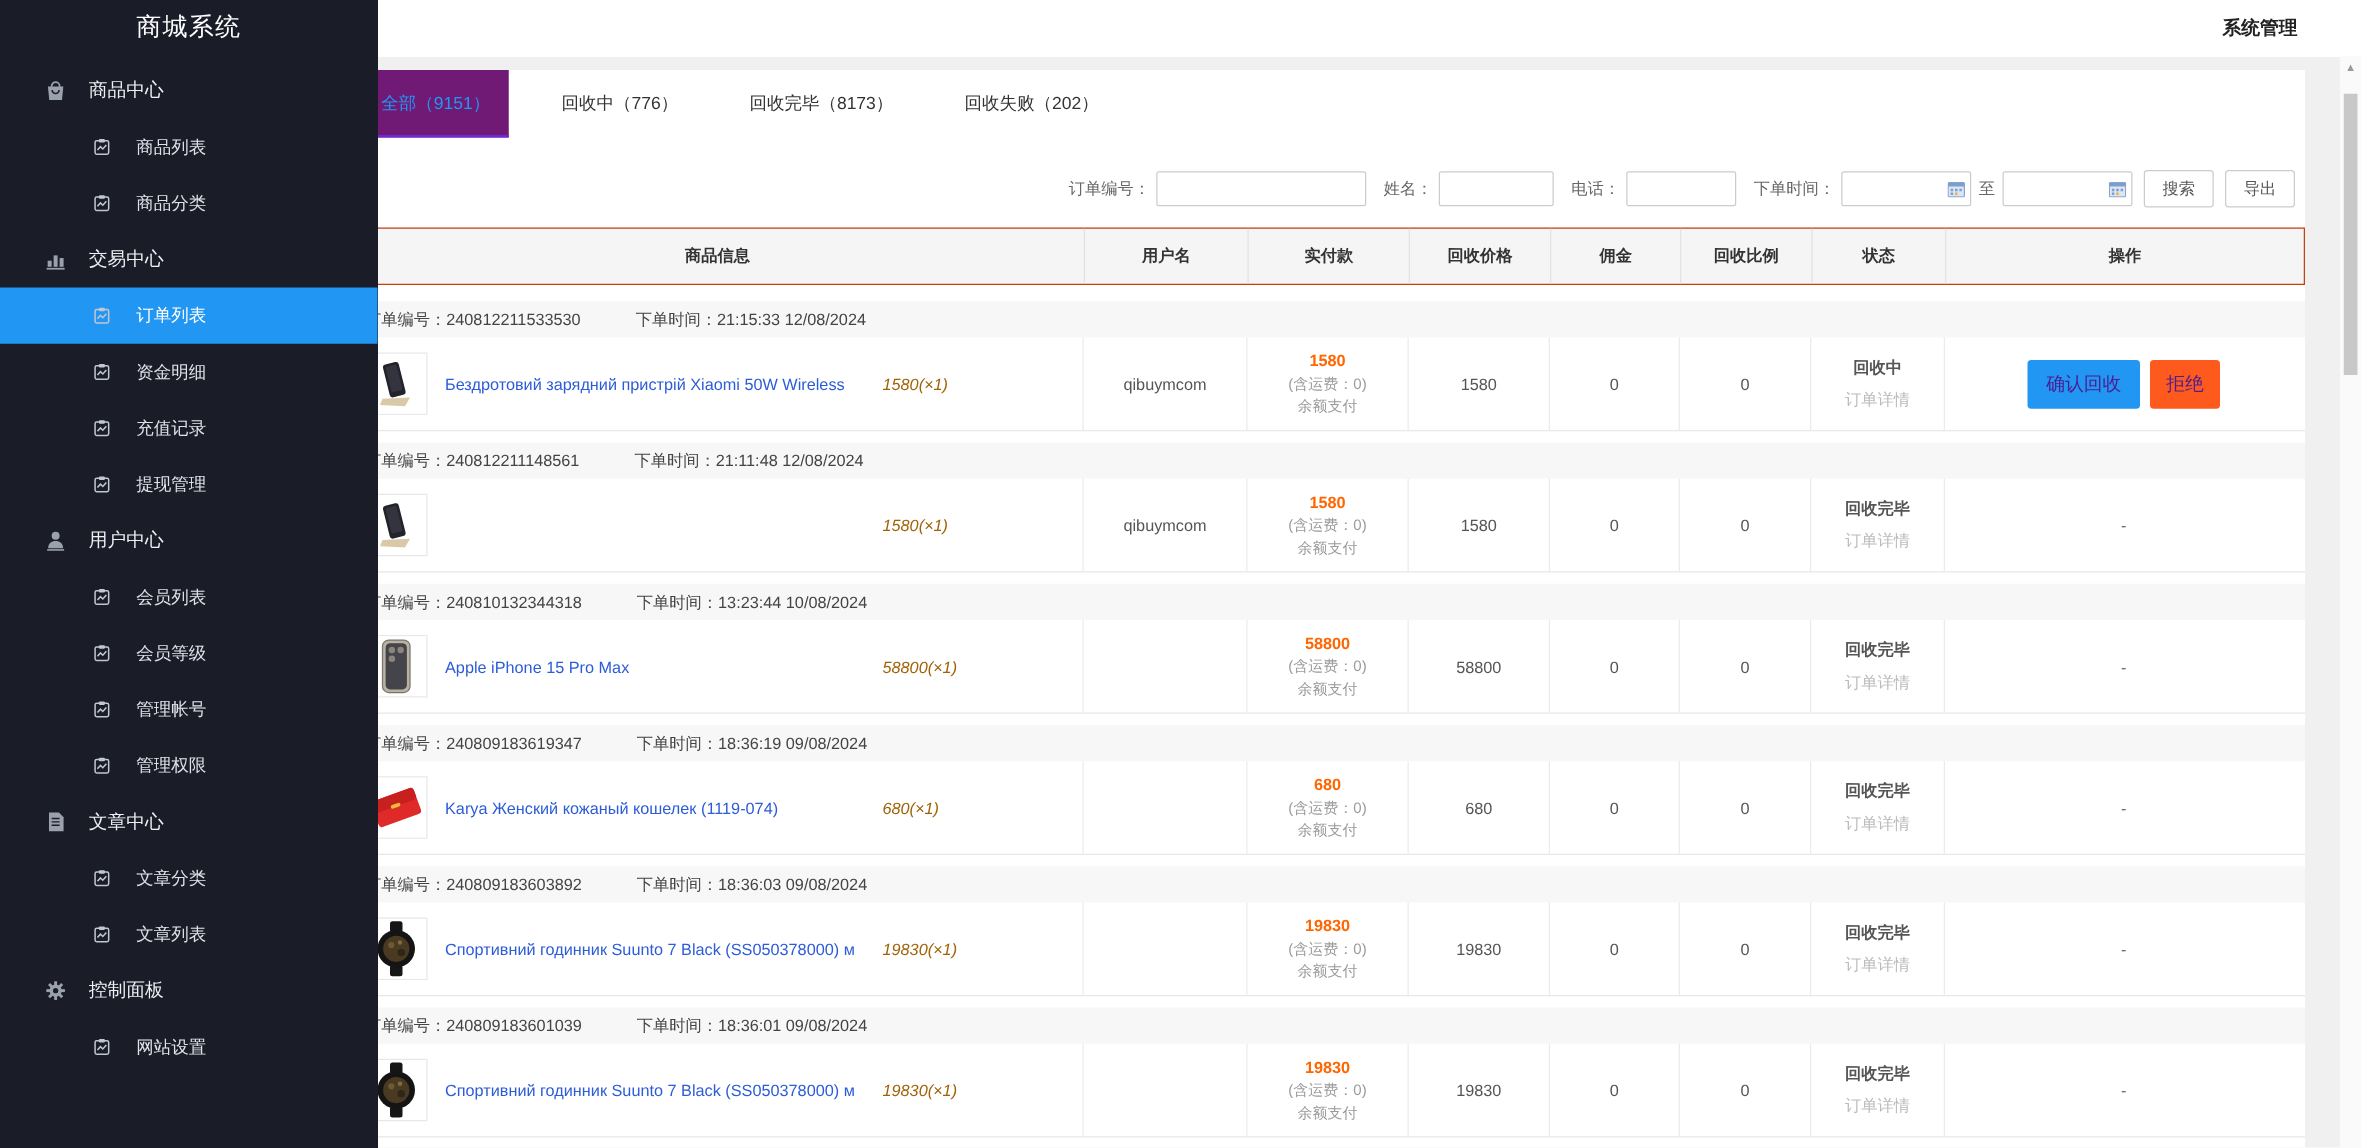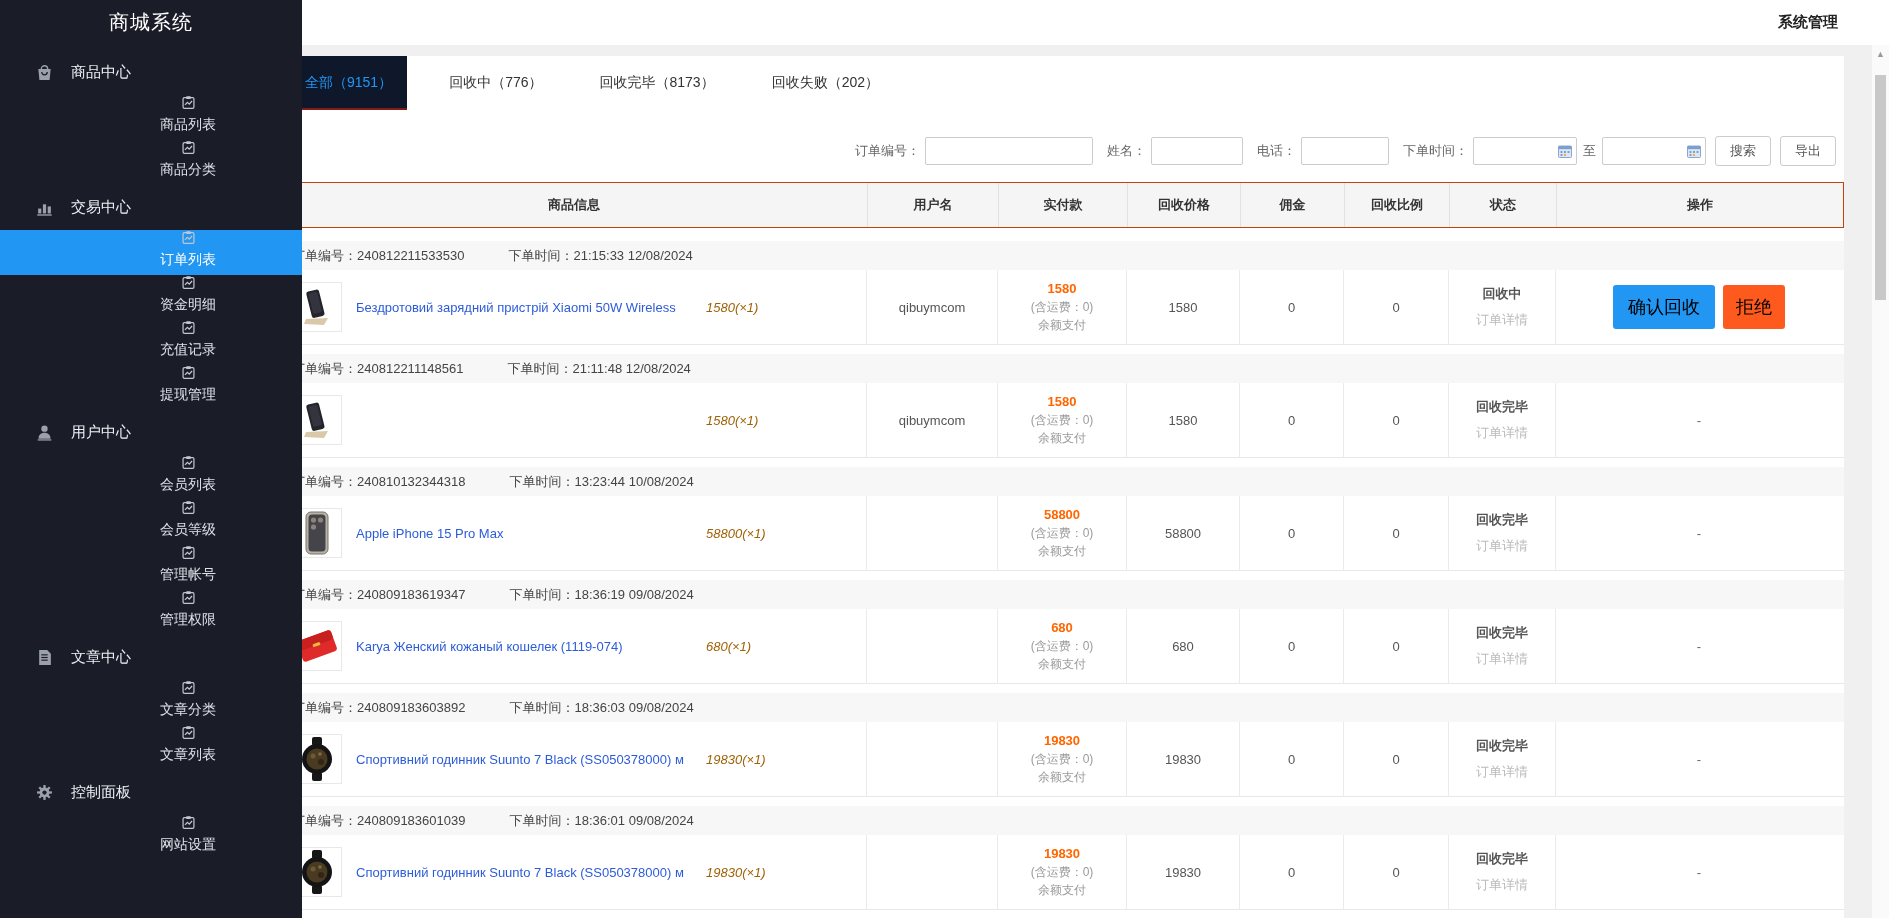--- a/index.html
+++ b/index.html
@@ -18,21 +18,21 @@
     color:#ffffff; font-size:20px; letter-spacing:1px;
   }
   .nav { margin-top:5px; }
   .nav-top {
     height:45px; display:flex; align-items:center;
     padding-left:36px; gap:18px; font-size:15px; color:#eef0f4; cursor:pointer;
   }
   .nav-top .nicon { width:17px; height:17px; display:inline-flex; }
   .nav-sub {
     height:45px; display:flex; align-items:center;
-    padding-left:74px; gap:6px; font-size:14px; color:#dfe2e8; cursor:pointer;flex-direction:column;
+    padding-left:74px; gap:20px; font-size:14px; color:#dfe2e8; cursor:pointer;
   }
   .nav-sub .nicon { width:15px; height:15px; display:inline-flex; }
   .nav-sub.active { background:#2196f3; color:#fff; }
   
   .topbar {
     position:fixed; left:257px; right:0; top:0; height:45px;
     background:#fff; z-index:10;
     display:flex; align-items:center; justify-content:flex-end;
     padding-right:51px;
   }
@@ -42,21 +42,21 @@
     position:absolute; left:280px; top:56px; width:1564px; height:862px;
     background:#fff; overflow:hidden;
   }
   
   .tabs { display:flex; padding-left:10px; height:54px; }
   .tab {
     height:54px; line-height:52px; padding:0 15px; margin-right:27px;
     font-size:14px; color:#333; cursor:pointer; white-space:nowrap;
   }
   .tab.active {
-    background:#0f172a; color:#2196f3; border-bottom:2px solid #7f1d1d;
+    background:#701a75; color:#2196f3; border-bottom:2px solid #6d28d9;
   }
   
   .filters {
     display:flex; justify-content:flex-end; align-items:center;
     margin:26px 8px 0 0; font-size:13px; color:#666;
   }
   .filters label { margin:0 5px 0 14px; white-space:nowrap; }
   .filters input {
     height:28px; border:1px solid #ccc; border-radius:2px; background:#fff;
     padding:0 6px; font-size:13px; color:#333; outline:none;
@@ -104,21 +104,21 @@
   }
   .thumb svg { width:48px; height:48px; display:block; }
   .ptitle { flex:1; margin-left:14px; font-size:13px; color:#2d5cd9; cursor:pointer; }
   .pqty { width:120px; text-align:left; margin-right:40px; color:#a16207; flex:0 0 120px;font-style:italic; }
   .cell-paid { flex-direction:column; line-height:18px; }
   .paid-amt { color:#ff6600; font-weight:bold; font-size:13px; }
   .paid-note, .paid-method { color:#9b9b9b; font-size:12px; }
   .cell-status { flex-direction:column; }
   .status-text { color:#555; line-height:20px;font-weight:bold; }
   .status-link { color:#bbb; line-height:20px; margin-top:6px; cursor:pointer; }
-  .btn { border:none; border-radius:3px; color:#000000; font-size:18px; cursor:pointer; }
+  .btn { border:none; border-radius:3px; color:#4c1d95; font-size:15px; cursor:pointer; }
   .btn-confirm { background:#2196f3; padding:10px 15px; }
   .btn-reject  { background:#ff5a1e; padding:10px 13px; margin-left:8px; }
   .op-dash { color:#666; }
   
   .scroll-track {
     position:fixed; right:0; top:45px; bottom:0; width:17px;
     background:#fafafa; z-index:30;
   }
   .scroll-up {
     height:17px; display:flex; align-items:center; justify-content:center;

